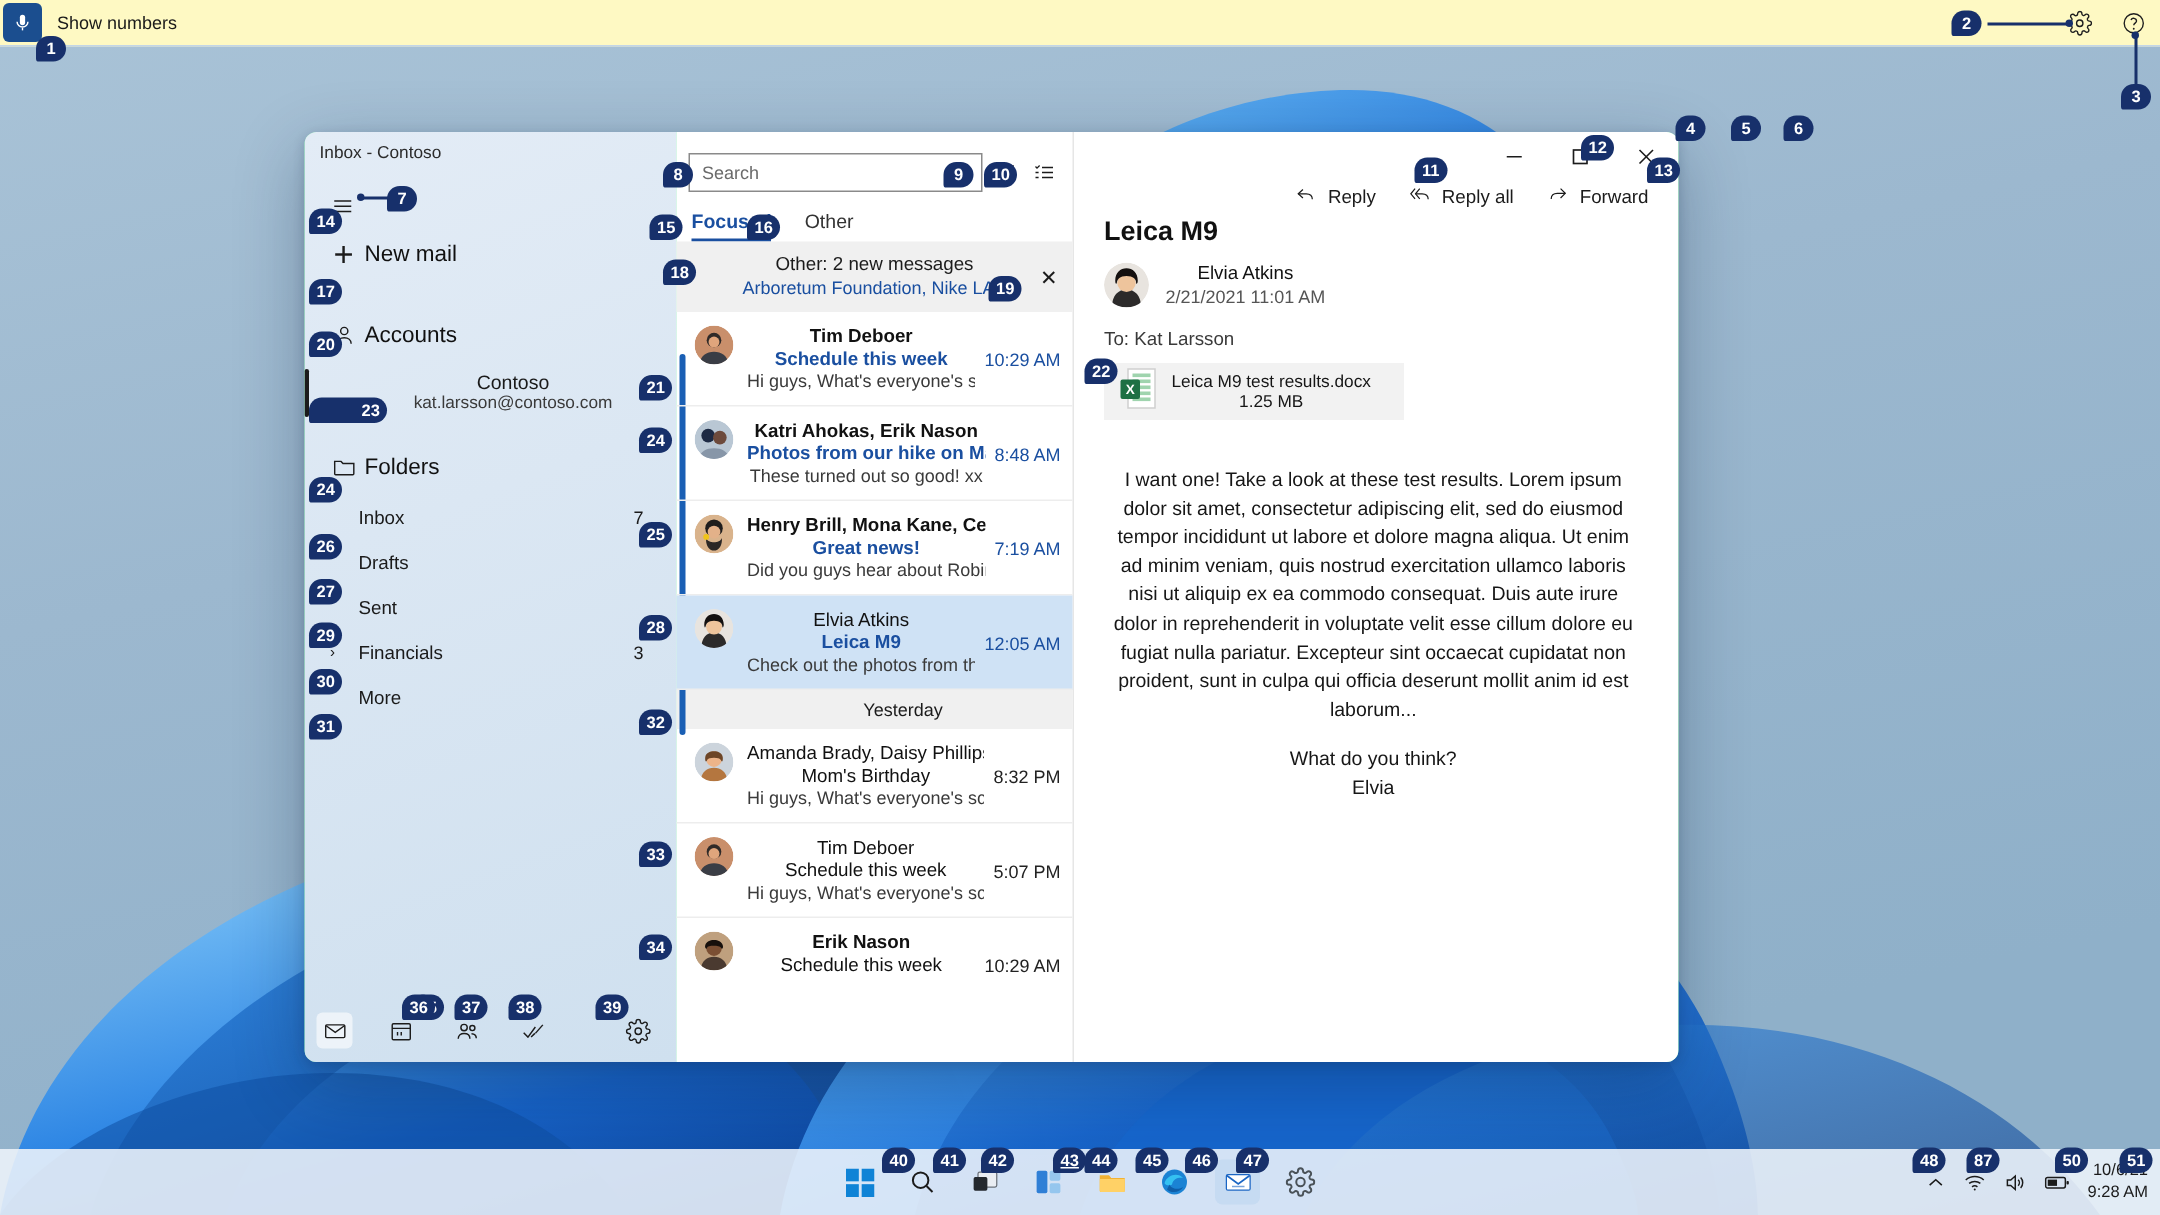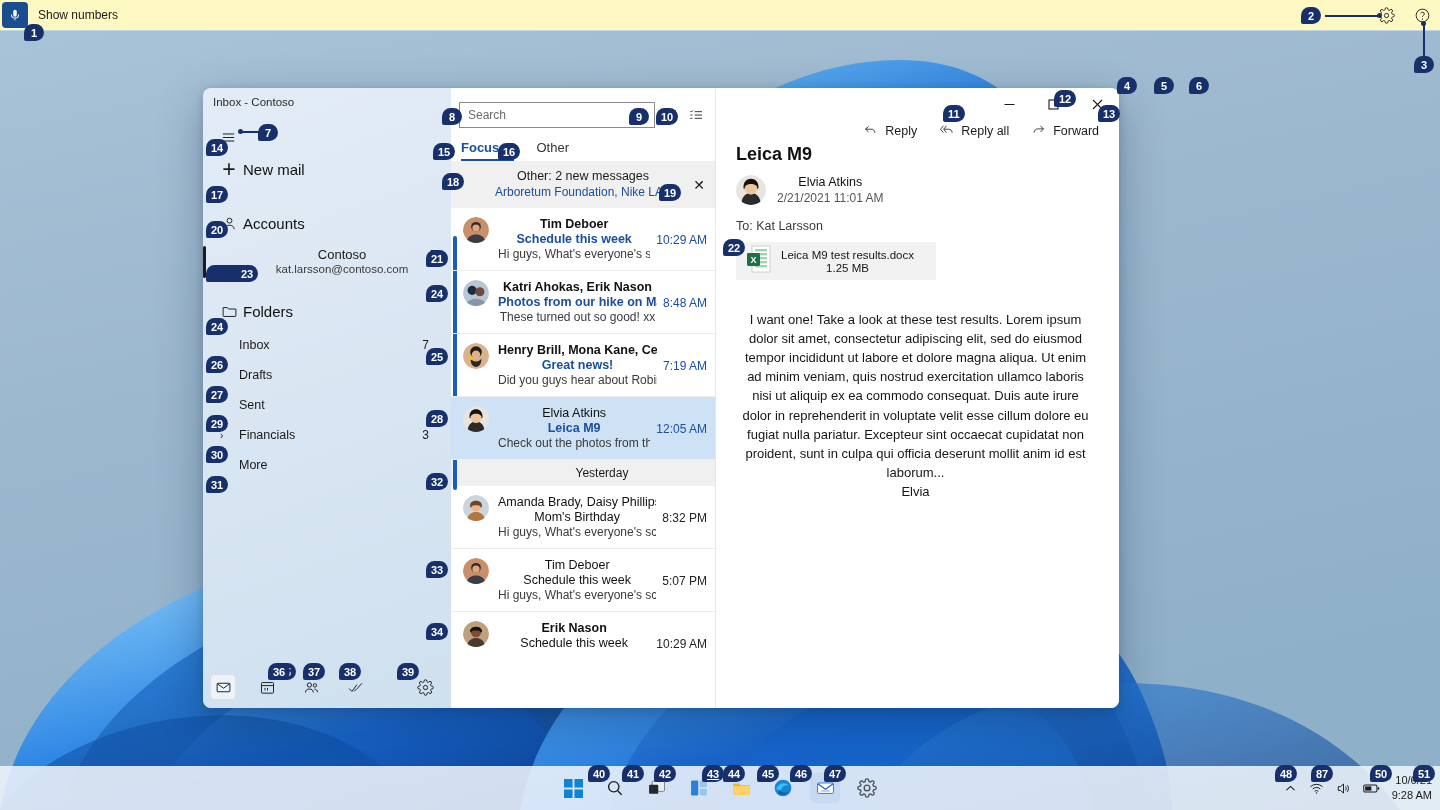--- a/index.html
+++ b/index.html
@@ -602,20 +602,21 @@
         </svg>
       </span>
       <div>
         <div class="nm">Leica M9 test results.docx</div>
         <div class="sz">1.25 MB</div>
       </div>
     </div>
 
     <div id="body">
       <p>I want one! Take a look at these test results. Lorem ipsum dolor sit amet, consectetur adipiscing elit, sed do eiusmod tempor incididunt ut labore et dolore magna aliqua. Ut enim ad minim veniam, quis nostrud exercitation ullamco laboris nisi ut aliquip ex ea commodo consequat. Duis aute irure dolor in reprehenderit in voluptate velit esse cillum dolore eu fugiat nulla pariatur. Excepteur sint occaecat cupidatat non proident, sunt in culpa qui officia deserunt mollit anim id est laborum...</p>
+      <p>What do you think?</p>
       <p style="margin-top:0">Elvia</p>
     </div>
   </div>
 </div>
 
 <div id="taskbar">
   <div class="tbi">
     <svg width="19" height="19" viewBox="0 0 20 20">
         <rect x="0" y="0" width="9" height="9" fill="#0f83d6"></rect>
         <rect x="11" y="0" width="9" height="9" fill="#0f83d6"></rect>

